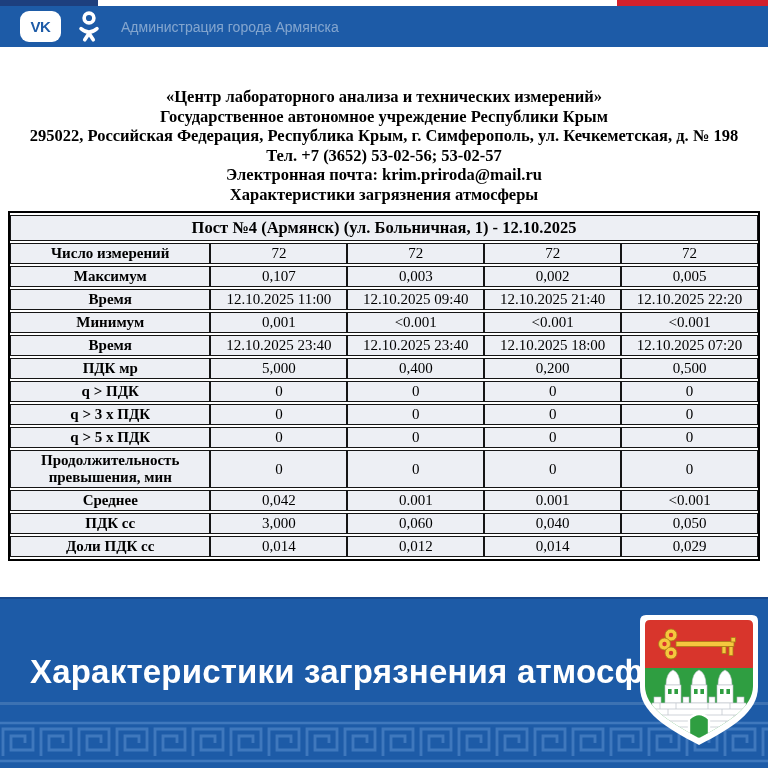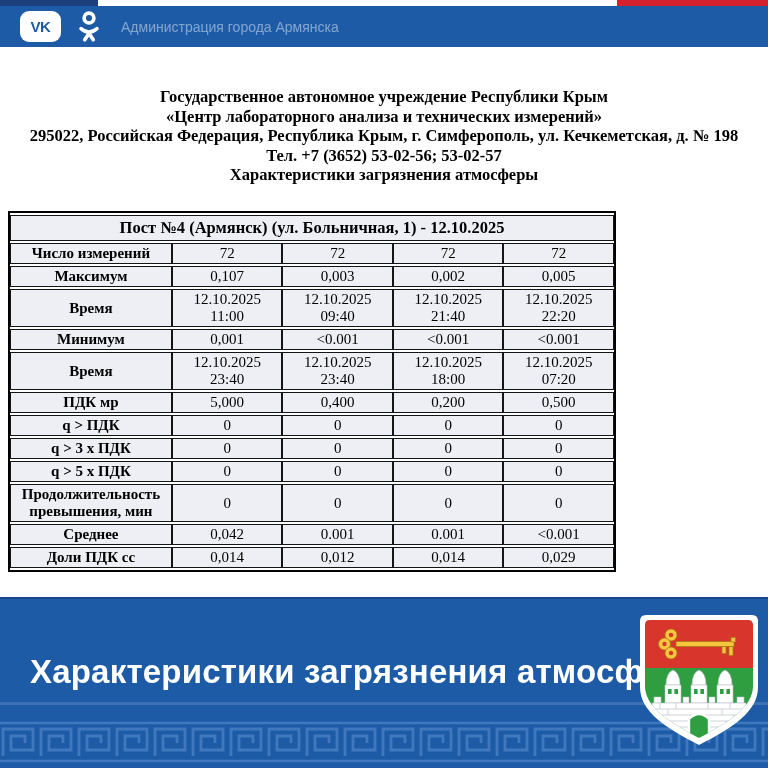--- a/index.html
+++ b/index.html
@@ -26,21 +26,21 @@
   .community-name{color:rgba(255,255,255,0.45);font-size:14px;font-weight:500;margin-left:4px;}
   
   .org-block{
     position:absolute;top:87px;left:0;right:0;text-align:center;
     font-family:"Liberation Serif",serif;font-weight:bold;color:#000;
     font-size:16.5px;line-height:19.5px;
   }
   .org-block div{white-space:nowrap;}
   
   .table-wrap{
-    position:absolute;left:8px;top:211px;width:608px;
+    position:absolute;left:8px;top:211px;width:752px;
     border:2px solid #000;background:#ffffff;box-sizing:border-box;
   }
   table.pollution{
     width:100%;border-collapse:separate;border-spacing:0 2px;table-layout:fixed;
     font-family:"Liberation Serif",serif;background:#ffffff;
   }
   table.pollution th,table.pollution td{
     border:1px solid #151515;background:#edeff4;text-align:center;
     vertical-align:middle;padding:1px 3px;box-sizing:border-box;color:#000;
   }
@@ -81,24 +81,25 @@
     <svg width="26" height="34" viewBox="0 0 24 32">
       <circle cx="12" cy="7.5" r="4.6" fill="none" stroke="#ffffff" stroke-width="3.4"></circle>
       <path d="M4.5 17.5 q7.5 6.5 15 0" fill="none" stroke="#ffffff" stroke-width="3.4" stroke-linecap="round"></path>
       <path d="M8 28 l4 -6 l4 6" fill="none" stroke="#ffffff" stroke-width="3.4" stroke-linecap="round" stroke-linejoin="round"></path>
     </svg>
   </div>
   <div class="community-name">Администрация города Армянска</div>
 </div>
 
 <div class="org-block">
+  <div>«Центр лабораторного анализа и технических измерений»</div>
   <div>Государственное автономное учреждение Республики Крым</div>
-  <div>«Центр лабораторного анализа и технических измерений»</div>
   <div>295022, Российская Федерация, Республика Крым, г. Симферополь, ул. Кечкеметская, д. № 198</div>
   <div>Тел. +7 (3652) 53-02-56; 53-02-57</div>
+  <div>Электронная почта: krim.priroda@mail.ru</div>
   <div>Характеристики загрязнения атмосферы</div>
 </div>
 
 <div class="table-wrap">
   <table class="pollution">
     <colgroup>
       <col style="width:26.8%">
         <col style="width:18.3%">
         <col style="width:18.3%">
         <col style="width:18.3%">
@@ -179,20 +180,27 @@
           <td>0</td>
           <td>0</td>
           <td>0</td>
         </tr>
         <tr>
           <th>Среднее</th>
           <td>0,042</td>
           <td>0.001</td>
           <td>0.001</td>
           <td>&lt;0.001</td>
+        </tr>
+        <tr>
+          <th>ПДК сс</th>
+          <td>3,000</td>
+          <td>0,060</td>
+          <td>0,040</td>
+          <td>0,050</td>
         </tr>
         <tr>
           <th>Доли ПДК сс</th>
           <td>0,014</td>
           <td>0,012</td>
           <td>0,014</td>
           <td>0,029</td>
         </tr>
       </tbody>
   </table>

